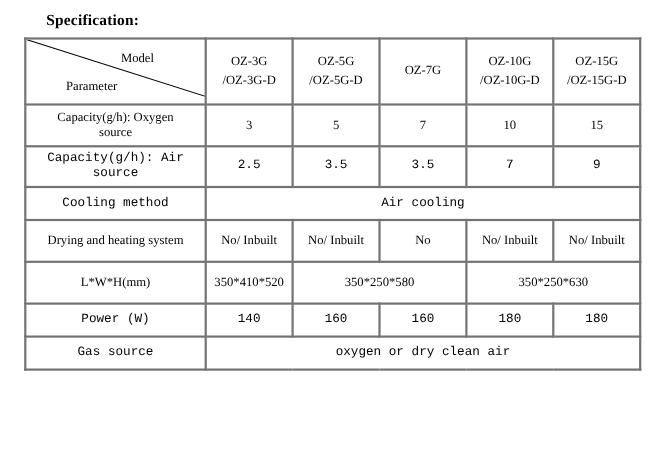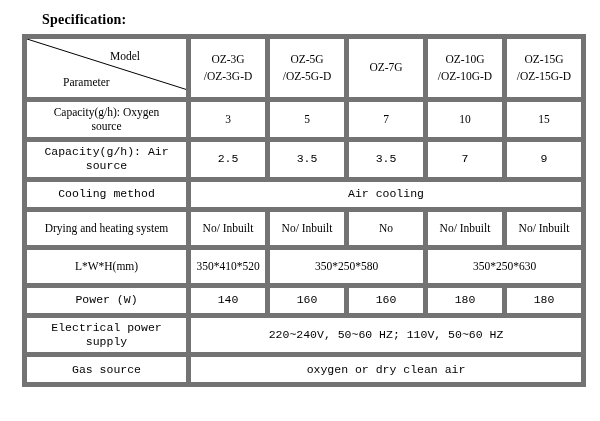--- a/index.html
+++ b/index.html
@@ -27,21 +27,21 @@
     margin: 12px 0 6px 42px;
     letter-spacing: 0.2px;
   }
   table.spec {
     border-collapse: collapse;
     width: 559px;
     margin-left: 22px;
     table-layout: fixed;
   }
   table.spec td {
-    border: 5px solid #737373;
+    border: 2px solid #737373;
     font-size: 11.5px;
     text-align: center;
     vertical-align: middle;
     padding: 3px 2px;
     line-height: 1.25;
     word-wrap: break-word;
     overflow-wrap: break-word;
   }
   td.param-label {
     width: 164px;
@@ -185,24 +185,20 @@
 
       <tr class="tall">
         <td class="param-label">Power (W)</td>
         <td>140</td>
         <td>160</td>
         <td>160</td>
         <td>180</td>
         <td>180</td>
       </tr>
 
-      <tr class="tall">
-        <td class="param-label">Electrical power supply</td>
-        <td colspan="5">220~240V, 50~60 HZ; 110V, 50~60 HZ</td>
-      </tr>
 
       <tr class="tall">
         <td class="param-label">Gas source</td>
         <td colspan="5">oxygen or dry clean air</td>
       </tr>
     </tbody>
   </table>
 
 </div>
 

